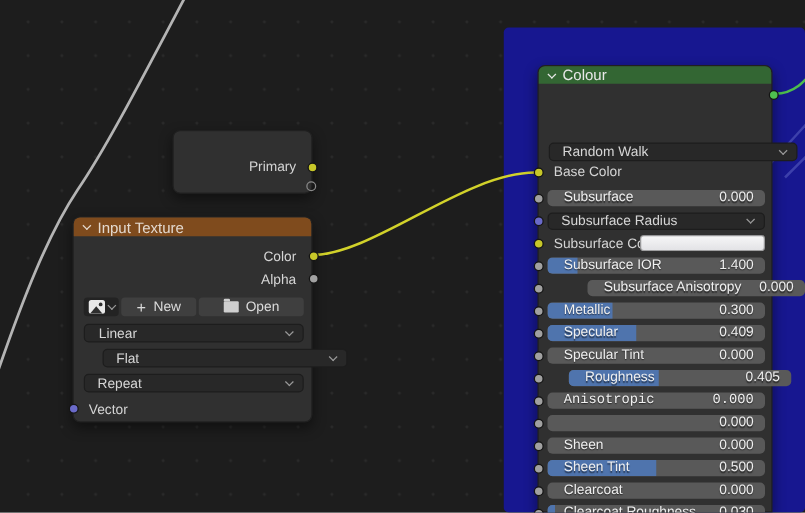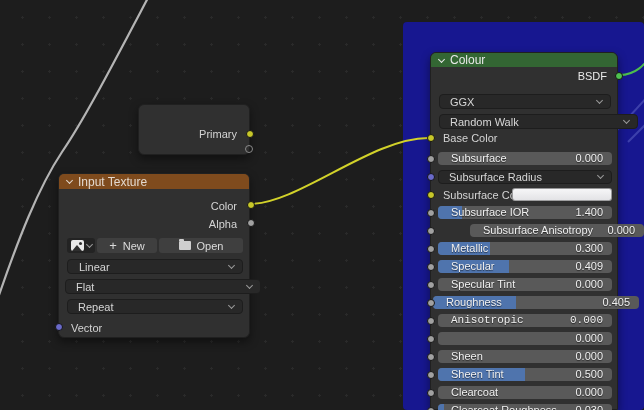--- a/index.html
+++ b/index.html
@@ -119,46 +119,41 @@
     <div class="btn" style="left:100px; top:64px; width:84px;">
       <span class="folder"></span>
       <span>Open</span>
     </div>
 
     <div id="imgtex-dropdowns">
         <div class="dd" style="left: 8px; top: 85px; width: 176px; padding-left: 11px;">
           <span>Linear</span>
           <span class="chev"></span>
         </div>
-        <div class="dd" style="left: 6px; top: 105px; width: 196px;">
+        <div class="dd" style="left: 23px; top: 105px; width: 196px;">
           <span>Flat</span>
           <span class="chev"></span>
         </div>
         <div class="dd" style="left: 8px; top: 125px; width: 176px;">
           <span>Repeat</span>
           <span class="chev"></span>
         </div>
       </div>
 
     <div class="rowlab" style="left:12px; top:148px;">Vector</div>
     <span class="socket sock-purple" style="left:-4px; top:149px;"></span>
   </div>
 
   <div class="node" style="left:430px; top:52px; width:188px; height:358px; border-radius:6px 6px 0 0;">
     <div class="hdr hdr-green">
       <span class="chev"></span>
       <span>Colour</span>
     </div>
-    <div class="rowlab r-align" style="left:0; right:10px; top:17px; color:#eaeaea;">BSDF</div>
     <span class="socket sock-green" style="left:184px; top:19px;"></span>
 
-    <div class="dd" style="left:8px; top:41px; width:172px;">
-      <span>GGX</span>
-      <span class="chev"></span>
-    </div>
     <div class="dd" style="left:8px; top:61px; width:199px;">
       <span>Random Walk</span>
       <span class="chev"></span>
     </div>
 
     <div id="shader-rows">
         <span class="socket sock-yellow" style="left: -4px; top: 81px;"></span>
         <div class="rowlab" style="left: 12px; top: 79px;">Base Color</div>
         <span class="socket sock-gray" style="left: -4px; top: 101.5px;"></span>
         <div class="slider" style="left: 7px; top: 99px; width: 174px;">
@@ -198,21 +193,21 @@
           <span class="slbl">Specular</span>
           <span class="sval">0.409</span>
         </div>
         <span class="socket sock-gray" style="left: -4px; top: 227.5px;"></span>
         <div class="slider" style="left: 7px; top: 225px; width: 174px;">
           <div class="fill" style="width:0%"></div>
           <span class="slbl">Specular Tint</span>
           <span class="sval">0.000</span>
         </div>
         <span class="socket sock-gray" style="left: -4px; top: 245.5px;"></span>
-        <div class="slider" style="left: 2px; top: 243px; width: 206px; padding-left: 12px;">
+        <div class="slider" style="left: 24px; top: 243px; width: 178px; padding-left: 12px;">
           <div class="fill" style="width:40.5%"></div>
           <span class="slbl">Roughness</span>
           <span class="sval">0.405</span>
         </div>
         <span class="socket sock-gray" style="left: -4px; top: 263.5px;"></span>
         <div class="slider" style="left: 7px; top: 261px; width: 174px; font-family: Liberation Mono, monospace;">
           <div class="fill" style="width:0%"></div>
           <span class="slbl">Anisotropic</span>
           <span class="sval">0.000</span>
         </div>

